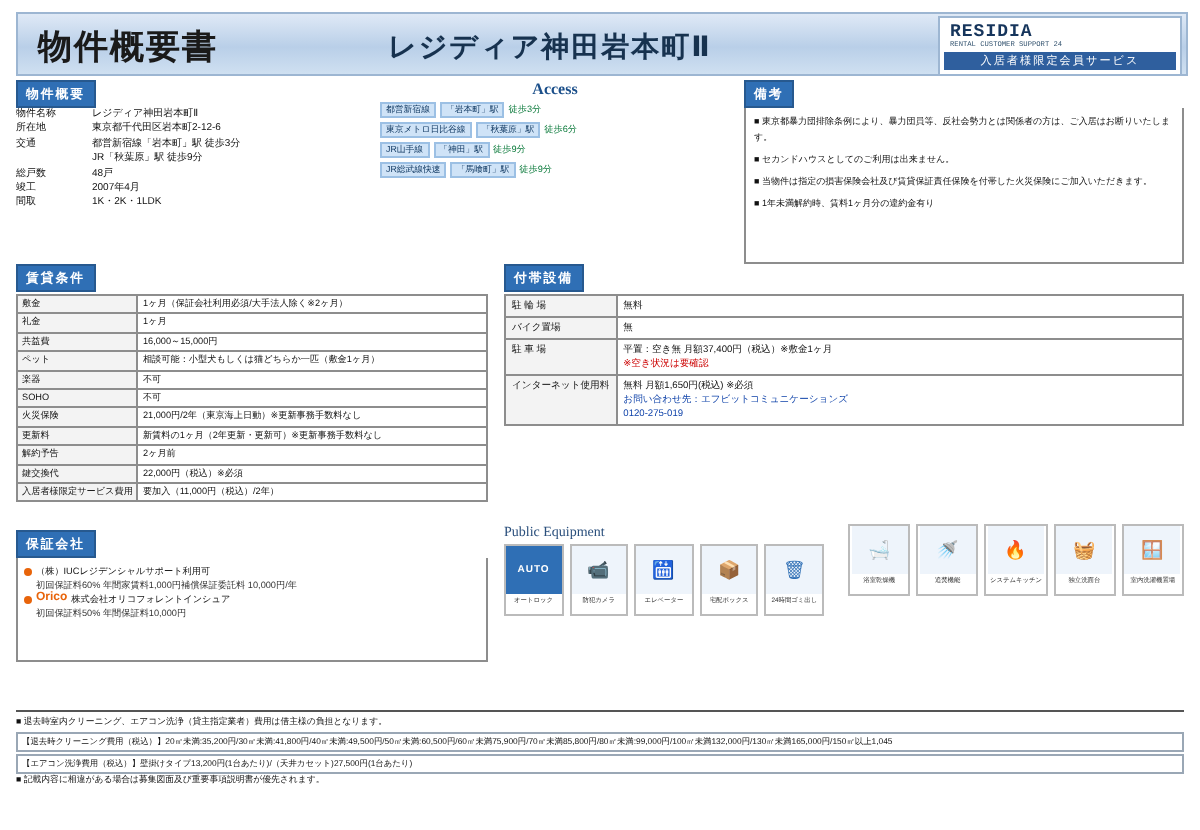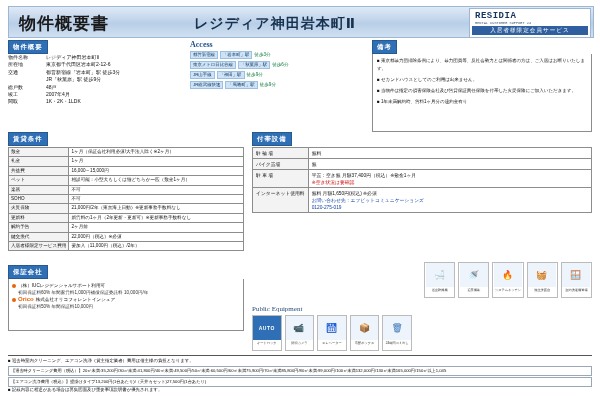--- a/index.html
+++ b/index.html
@@ -70,42 +70,42 @@
   .red{color:#cc0000;}
 
   #guarantee{left:8px;top:265px;width:236px;}
   .gbox{border:1px solid #8d8d8d;border-top:none;padding:3px;font-size:4.6px;line-height:7px;height:52px;box-sizing:border-box;}
   .gline{display:flex;align-items:center;gap:2px;}
   .g-orange{color:#e8640a;font-weight:bold;font-size:6px;}
   .dot{width:4px;height:4px;border-radius:50%;background:#e8640a;display:inline-block;}
 
   
   #access{left:190px;top:40px;width:175px;}
-  .access-h{font-size:8px;font-weight:bold;color:#1b4f8a;font-family:"Liberation Serif","DejaVu Serif",serif;}
+  .access-h{font-size:8px;font-weight:bold;color:#1b4f8a;font-family:"Liberation Serif","DejaVu Serif",serif;text-align:center;}
   .acc-line{font-size:4.6px;line-height:6px;margin-top:2px;}
   .acc-badge{
     display:inline-block;background:#cfe3f7;border:1px solid #9cc0e4;
     padding:0 2px;margin-right:2px;font-size:4.4px;color:#123a63;
   }
   .acc-walk{color:#0b7a3b;}
 
   
   #remarks{left:372px;top:40px;width:220px;}
   .rbox{border:1px solid #8d8d8d;border-top:none;padding:3px 4px;font-size:4.5px;line-height:8px;height:78px;box-sizing:border-box;}
   .rbox div{margin-bottom:3px;}
 
   
   #facility{left:252px;top:132px;width:340px;}
   .ftbl{border-collapse:collapse;width:100%;margin-top:1px;}
   .ftbl td{border:1px solid #8d8d8d;padding:1.5px 3px;font-size:4.8px;line-height:7px;vertical-align:top;}
   .ftbl td.lbl{width:48px;background:#f3f3f3;white-space:nowrap;}
   .blue{color:#1144aa;}
 
   
-  #pubeq{left:252px;top:262px;width:160px;margin-top:43px;}
+  #pubeq{left:252px;top:262px;width:160px;}
   #roomeq{left:424px;top:262px;width:168px;}
   .eq-h{font-size:7px;color:#2a4f7c;font-family:"Liberation Serif","DejaVu Serif",serif;margin-bottom:2px;}
   .eq-row{display:flex;gap:3px;}
   .eq-cell{
     width:30px;height:34px;border:1px solid #bbb;background:#fff;
     display:flex;flex-direction:column;align-items:center;justify-content:flex-start;
     overflow:hidden;
   }
   .eq-pic{width:28px;height:24px;display:flex;align-items:center;justify-content:center;font-size:9px;color:#2f6fb5;background:#eef4fb;}
   .eq-cap{font-size:3.2px;color:#333;margin-top:1px;text-align:center;line-height:4px;}

